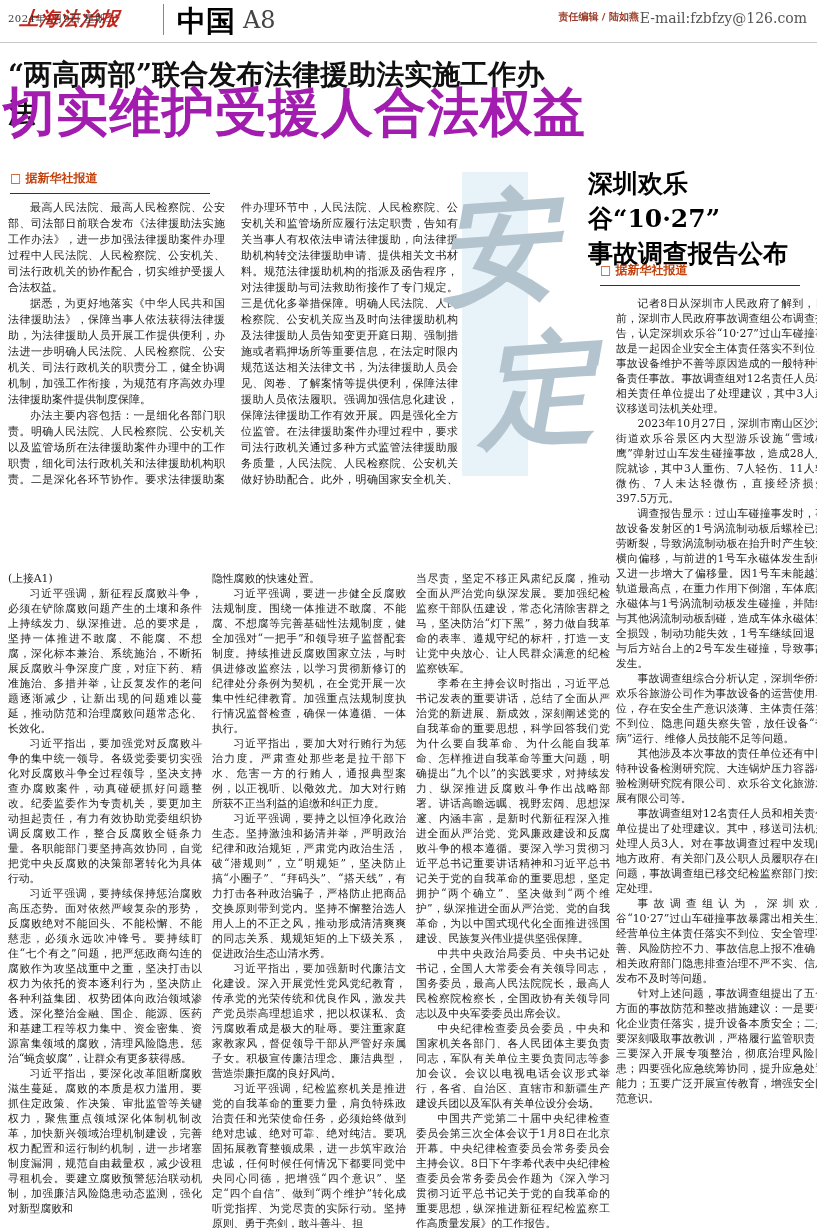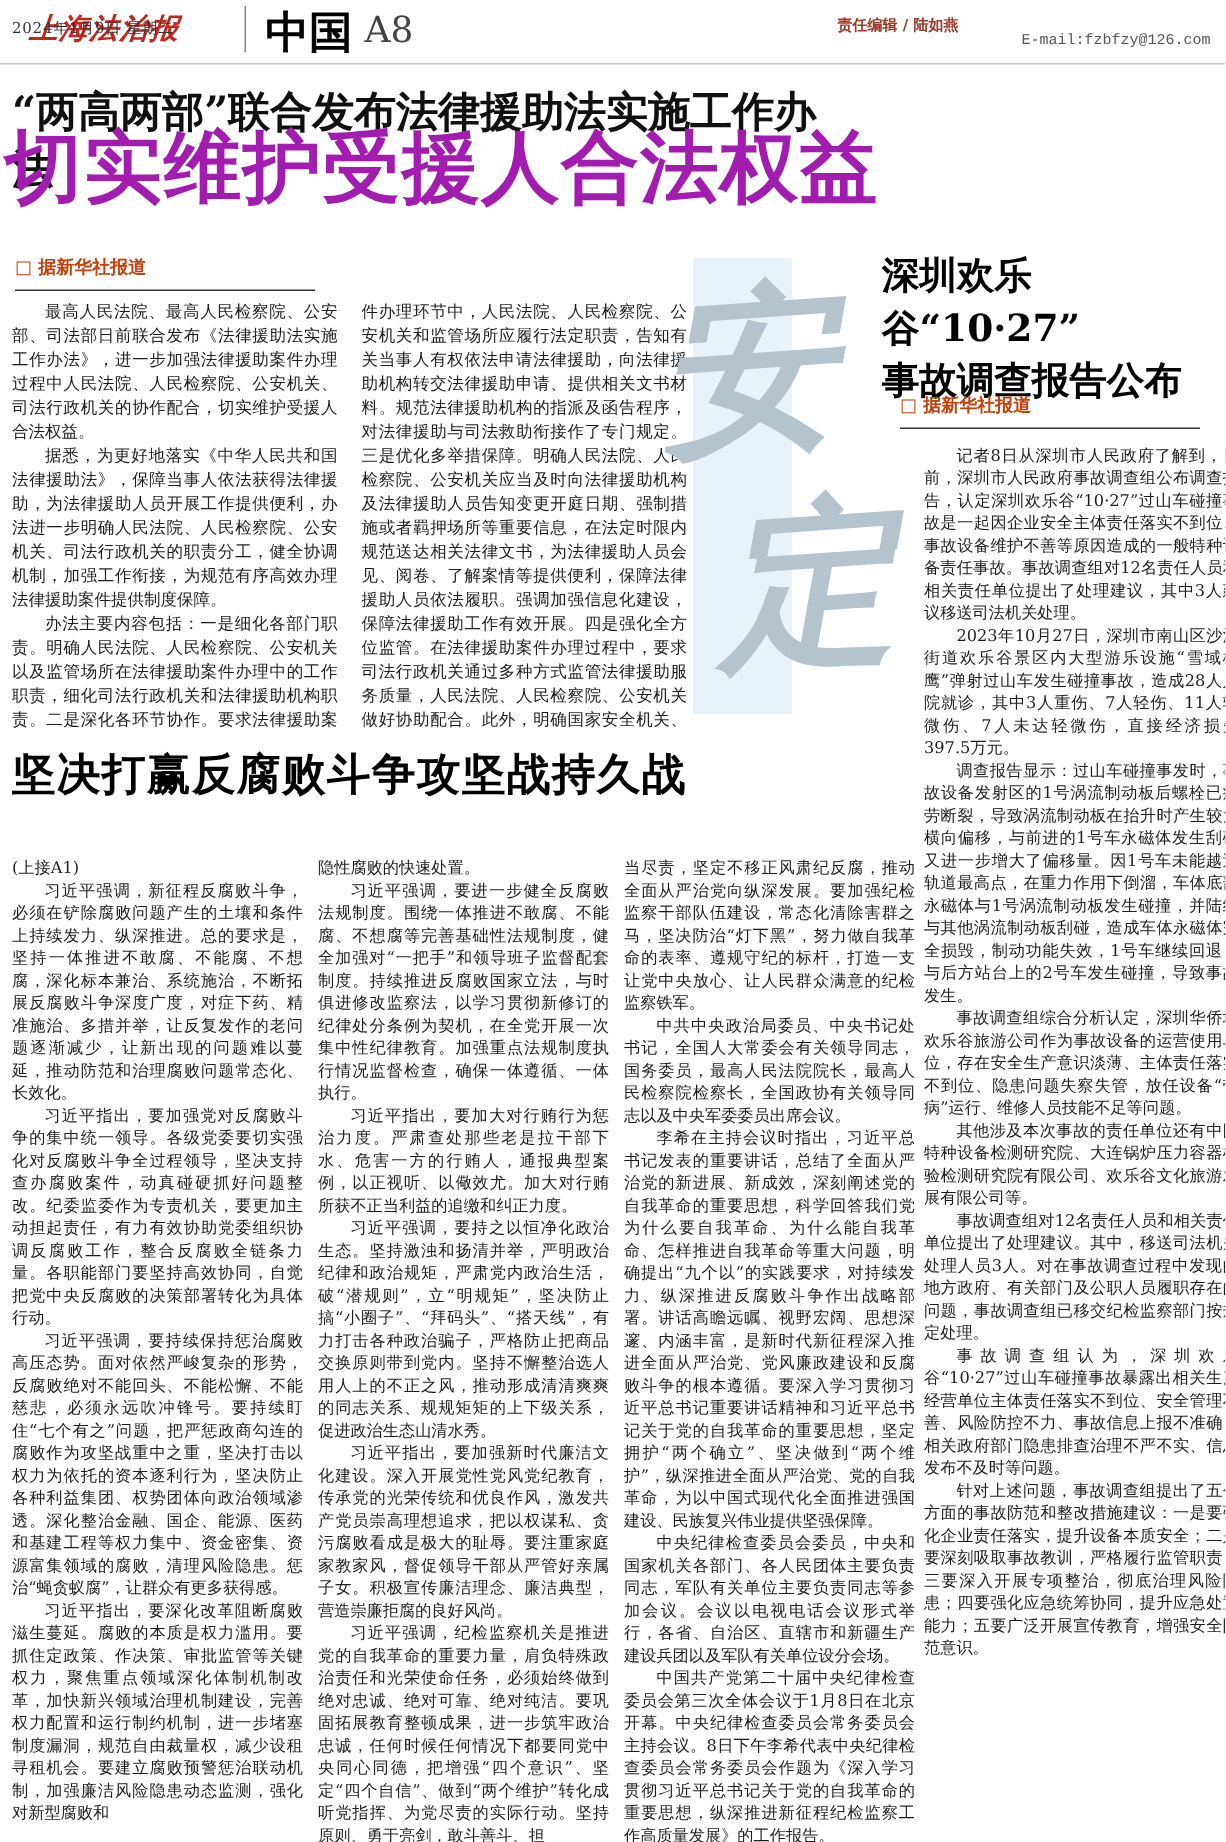--- a/index.html
+++ b/index.html
@@ -8,21 +8,21 @@
   
   .hdr{position:absolute;left:0;top:0;width:817px;height:42px;}
   .masthead{position:absolute;left:20px;top:6px;font-size:19px;font-weight:900;
             color:#c0271e;transform:skewX(-6deg);letter-spacing:1px;font-style:italic;}
   .pagedate{position:absolute;left:8px;top:12px;font-size:10px;color:#333;letter-spacing:.5px;}
   .hdr-div{position:absolute;left:163px;top:4px;width:1px;height:31px;background:#888;}
   .section-cn{position:absolute;left:177px;top:2px;font-size:29px;font-weight:900;color:#000;
               font-family:"DejaVu Sans","Liberation Sans",sans-serif;}
   .pageno{position:absolute;left:243px;top:6px;font-size:24px;color:#444;font-weight:400;}
   .editor{position:absolute;right:178px;top:10px;font-size:10px;color:#9a3c28;font-weight:700;text-align:center;}
-  .email{position:absolute;right:10px;top:22px;font-size:10px;color:#555;font-family:Liberation Mono, monospace;}
+  .email{position:absolute;right:10px;top:10px;font-size:14px;color:#555;}
   .hdr-rule{position:absolute;left:0;top:42px;width:817px;height:1px;background:#c8c8c8;}
   
   .kicker{position:absolute;left:8px;top:56px;width:560px;font-size:28px;font-weight:900;color:#101010;}
   .lead-headline{position:absolute;left:3px;top:82px;width:566px;font-size:52px;line-height:60px;
                  font-weight:900;color:#a21caf;letter-spacing:1px;white-space:nowrap;}
   .byline{font-size:12px;font-weight:700;color:#c2410c;border-bottom:1px solid #333;
           padding-bottom:6px;width:200px;}
   .lead-byline{position:absolute;left:10px;top:170px;}
   .lead-body{position:absolute;left:8px;top:200px;width:450px;height:294px;overflow:hidden;
              column-count:2;column-gap:16px;}
@@ -88,37 +88,36 @@
       <p>记者8日从深圳市人民政府了解到，日前，深圳市人民政府事故调查组公布调查报告，认定深圳欢乐谷“10·27”过山车碰撞事故是一起因企业安全主体责任落实不到位、事故设备维护不善等原因造成的一般特种设备责任事故。事故调查组对12名责任人员和相关责任单位提出了处理建议，其中3人建议移送司法机关处理。</p>
       <p>2023年10月27日，深圳市南山区沙河街道欢乐谷景区内大型游乐设施“雪域雄鹰”弹射过山车发生碰撞事故，造成28人入院就诊，其中3人重伤、7人轻伤、11人轻微伤、7人未达轻微伤，直接经济损失397.5万元。</p>
       <p>调查报告显示：过山车碰撞事发时，事故设备发射区的1号涡流制动板后螺栓已疲劳断裂，导致涡流制动板在抬升时产生较大横向偏移，与前进的1号车永磁体发生刮碰又进一步增大了偏移量。因1号车未能越过轨道最高点，在重力作用下倒溜，车体底部永磁体与1号涡流制动板发生碰撞，并陆续与其他涡流制动板刮碰，造成车体永磁体完全损毁，制动功能失效，1号车继续回退，与后方站台上的2号车发生碰撞，导致事故发生。</p>
       <p>事故调查组综合分析认定，深圳华侨城欢乐谷旅游公司作为事故设备的运营使用单位，存在安全生产意识淡薄、主体责任落实不到位、隐患问题失察失管，放任设备“带病”运行、维修人员技能不足等问题。</p>
       <p>其他涉及本次事故的责任单位还有中国特种设备检测研究院、大连锅炉压力容器检验检测研究院有限公司、欢乐谷文化旅游发展有限公司等。</p>
       <p>事故调查组对12名责任人员和相关责任单位提出了处理建议。其中，移送司法机关处理人员3人。对在事故调查过程中发现的地方政府、有关部门及公职人员履职存在的问题，事故调查组已移交纪检监察部门按规定处理。</p>
       <p>事故调查组认为，深圳欢乐谷“10·27”过山车碰撞事故暴露出相关生产经营单位主体责任落实不到位、安全管理不善、风险防控不力、事故信息上报不准确，相关政府部门隐患排查治理不严不实、信息发布不及时等问题。</p>
       <p>针对上述问题，事故调查组提出了五个方面的事故防范和整改措施建议：一是要强化企业责任落实，提升设备本质安全；二是要深刻吸取事故教训，严格履行监管职责；三要深入开展专项整治，彻底治理风险隐患；四要强化应急统筹协同，提升应急处置能力；五要广泛开展宣传教育，增强安全防范意识。</p>
     </div>
 
-  <div class="sec-headline">坚决打赢反腐败斗争攻坚战持久战</div>
   <div class="gridcol col-1 bodytext">
       <p class="cont">(上接A1)</p>
       <p>习近平强调，新征程反腐败斗争，必须在铲除腐败问题产生的土壤和条件上持续发力、纵深推进。总的要求是，坚持一体推进不敢腐、不能腐、不想腐，深化标本兼治、系统施治，不断拓展反腐败斗争深度广度，对症下药、精准施治、多措并举，让反复发作的老问题逐渐减少，让新出现的问题难以蔓延，推动防范和治理腐败问题常态化、长效化。</p>
       <p>习近平指出，要加强党对反腐败斗争的集中统一领导。各级党委要切实强化对反腐败斗争全过程领导，坚决支持查办腐败案件，动真碰硬抓好问题整改。纪委监委作为专责机关，要更加主动担起责任，有力有效协助党委组织协调反腐败工作，整合反腐败全链条力量。各职能部门要坚持高效协同，自觉把党中央反腐败的决策部署转化为具体行动。</p>
       <p>习近平强调，要持续保持惩治腐败高压态势。面对依然严峻复杂的形势，反腐败绝对不能回头、不能松懈、不能慈悲，必须永远吹冲锋号。要持续盯住“七个有之”问题，把严惩政商勾连的腐败作为攻坚战重中之重，坚决打击以权力为依托的资本逐利行为，坚决防止各种利益集团、权势团体向政治领域渗透。深化整治金融、国企、能源、医药和基建工程等权力集中、资金密集、资源富集领域的腐败，清理风险隐患。惩治“蝇贪蚁腐”，让群众有更多获得感。</p>
       <p>习近平指出，要深化改革阻断腐败滋生蔓延。腐败的本质是权力滥用。要抓住定政策、作决策、审批监管等关键权力，聚焦重点领域深化体制机制改革，加快新兴领域治理机制建设，完善权力配置和运行制约机制，进一步堵塞制度漏洞，规范自由裁量权，减少设租寻租机会。要建立腐败预警惩治联动机制，加强廉洁风险隐患动态监测，强化对新型腐败和</p>
     </div>
   <div class="gridcol col-2 bodytext">
       <p class="cont">隐性腐败的快速处置。</p>
       <p>习近平强调，要进一步健全反腐败法规制度。围绕一体推进不敢腐、不能腐、不想腐等完善基础性法规制度，健全加强对“一把手”和领导班子监督配套制度。持续推进反腐败国家立法，与时俱进修改监察法，以学习贯彻新修订的纪律处分条例为契机，在全党开展一次集中性纪律教育。加强重点法规制度执行情况监督检查，确保一体遵循、一体执行。</p>
       <p>习近平指出，要加大对行贿行为惩治力度。严肃查处那些老是拉干部下水、危害一方的行贿人，通报典型案例，以正视听、以儆效尤。加大对行贿所获不正当利益的追缴和纠正力度。</p>
       <p>习近平强调，要持之以恒净化政治生态。坚持激浊和扬清并举，严明政治纪律和政治规矩，严肃党内政治生活，破“潜规则”，立“明规矩”，坚决防止搞“小圈子”、“拜码头”、“搭天线”，有力打击各种政治骗子，严格防止把商品交换原则带到党内。坚持不懈整治选人用人上的不正之风，推动形成清清爽爽的同志关系、规规矩矩的上下级关系，促进政治生态山清水秀。</p>
       <p>习近平指出，要加强新时代廉洁文化建设。深入开展党性党风党纪教育，传承党的光荣传统和优良作风，激发共产党员崇高理想追求，把以权谋私、贪污腐败看成是极大的耻辱。要注重家庭家教家风，督促领导干部从严管好亲属子女。积极宣传廉洁理念、廉洁典型，营造崇廉拒腐的良好风尚。</p>
       <p>习近平强调，纪检监察机关是推进党的自我革命的重要力量，肩负特殊政治责任和光荣使命任务，必须始终做到绝对忠诚、绝对可靠、绝对纯洁。要巩固拓展教育整顿成果，进一步筑牢政治忠诚，任何时候任何情况下都要同党中央同心同德，把增强“四个意识”、坚定“四个自信”、做到“两个维护”转化成听党指挥、为党尽责的实际行动。坚持原则、勇于亮剑，敢斗善斗、担</p>
     </div>
   <div class="gridcol col-3 bodytext">
       <p class="cont">当尽责，坚定不移正风肃纪反腐，推动全面从严治党向纵深发展。要加强纪检监察干部队伍建设，常态化清除害群之马，坚决防治“灯下黑”，努力做自我革命的表率、遵规守纪的标杆，打造一支让党中央放心、让人民群众满意的纪检监察铁军。</p>
+      <p>李希在主持会议时指出，习近平总书记发表的重要讲话，总结了全面从严治党的新进展、新成效，深刻阐述党的自我革命的重要思想，科学回答我们党为什么要自我革命、为什么能自我革命、怎样推进自我革命等重大问题，明确提出“九个以”的实践要求，对持续发力、纵深推进反腐败斗争作出战略部署。讲话高瞻远瞩、视野宏阔、思想深邃、内涵丰富，是新时代新征程深入推进全面从严治党、党风廉政建设和反腐败斗争的根本遵循。要深入学习贯彻习近平总书记重要讲话精神和习近平总书记关于党的自我革命的重要思想，坚定拥护“两个确立”、坚决做到“两个维护”，纵深推进全面从严治党、党的自我革命，为以中国式现代化全面推进强国建设、民族复兴伟业提供坚强保障。</p>
       <p>中共中央政治局委员、中央书记处书记，全国人大常委会有关领导同志，国务委员，最高人民法院院长，最高人民检察院检察长，全国政协有关领导同志以及中央军委委员出席会议。</p>
-      <p>李希在主持会议时指出，习近平总书记发表的重要讲话，总结了全面从严治党的新进展、新成效，深刻阐述党的自我革命的重要思想，科学回答我们党为什么要自我革命、为什么能自我革命、怎样推进自我革命等重大问题，明确提出“九个以”的实践要求，对持续发力、纵深推进反腐败斗争作出战略部署。讲话高瞻远瞩、视野宏阔、思想深邃、内涵丰富，是新时代新征程深入推进全面从严治党、党风廉政建设和反腐败斗争的根本遵循。要深入学习贯彻习近平总书记重要讲话精神和习近平总书记关于党的自我革命的重要思想，坚定拥护“两个确立”、坚决做到“两个维护”，纵深推进全面从严治党、党的自我革命，为以中国式现代化全面推进强国建设、民族复兴伟业提供坚强保障。</p>
       <p>中央纪律检查委员会委员，中央和国家机关各部门、各人民团体主要负责同志，军队有关单位主要负责同志等参加会议。会议以电视电话会议形式举行，各省、自治区、直辖市和新疆生产建设兵团以及军队有关单位设分会场。</p>
       <p>中国共产党第二十届中央纪律检查委员会第三次全体会议于1月8日在北京开幕。中央纪律检查委员会常务委员会主持会议。8日下午李希代表中央纪律检查委员会常务委员会作题为《深入学习贯彻习近平总书记关于党的自我革命的重要思想，纵深推进新征程纪检监察工作高质量发展》的工作报告。</p>
     </div>
 
 </div>
 
 </body></html>

